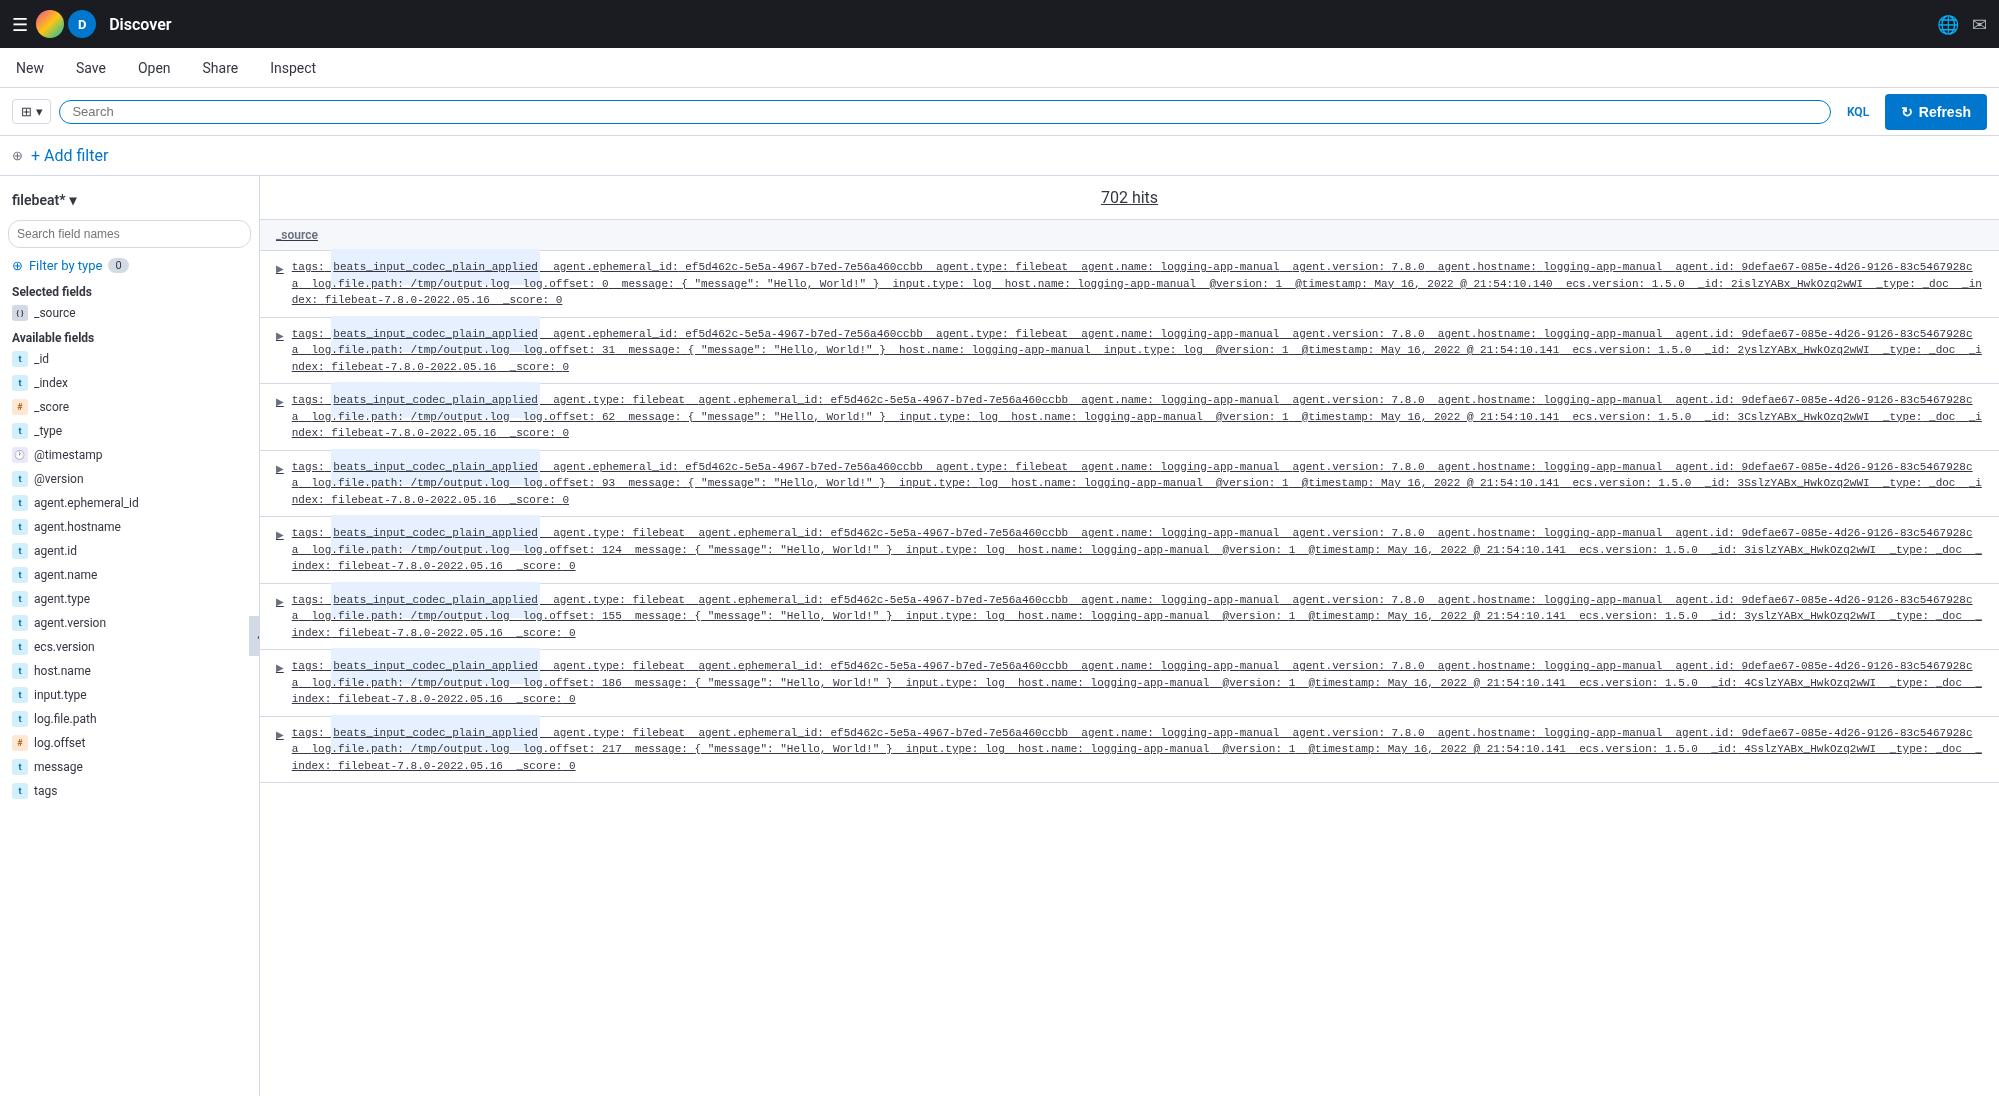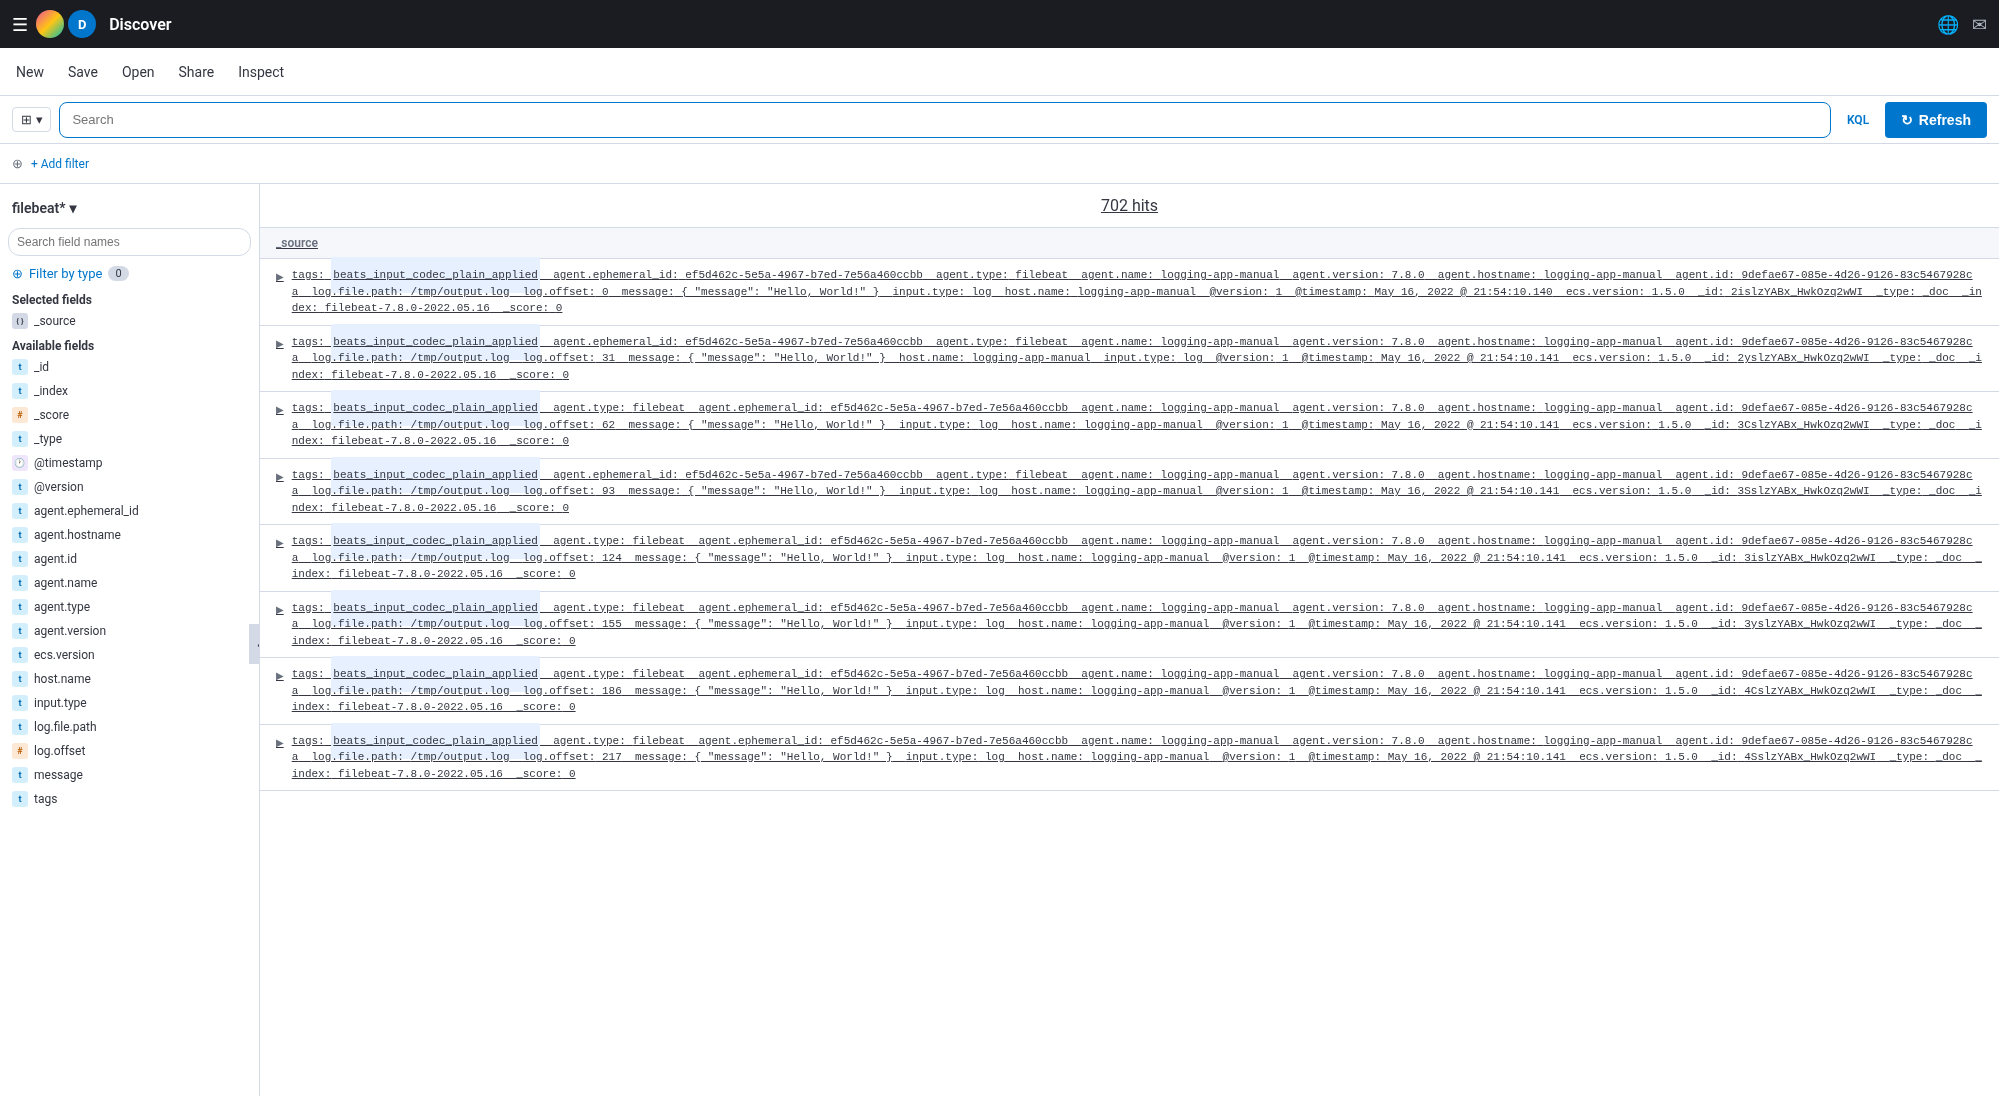--- a/index.html
+++ b/index.html
@@ -8,34 +8,34 @@
     
     .top-bar { display: flex; align-items: center; height: 48px; background: #1a1c21; padding: 0 12px; gap: 8px; }
     .hamburger-icon { color: #fff; font-size: 18px; cursor: pointer; }
     .logo-d { background: #07c; border-radius: 50%; width: 28px; height: 28px; display: flex; align-items: center; justify-content: center; color: #fff; font-weight: bold; font-size: 13px; }
     .app-title { color: #fff; font-size: 16px; font-weight: 600; margin-left: 5px; }
     .top-bar-spacer { flex: 1; }
     .top-bar-icons { display: flex; gap: 12px; }
     .top-bar-icon { color: #adb5c0; font-size: 18px; cursor: pointer; }
 
     
-    .menu-bar { display: flex; align-items: center; height: 48px; padding: 0 16px; gap: 24px; border-bottom: 1px solid #d3dae6; }
+    .menu-bar { display: flex; align-items: center; height: 40px; padding: 0 16px; gap: 32px; border-bottom: 1px solid #d3dae6; }
     .menu-item { color: #343741; font-size: 14px; cursor: pointer; padding: 4px 0; }
 
     
     .search-bar { display: flex; align-items: center; height: 48px; padding: 0 12px; gap: 8px; border-bottom: 1px solid #d3dae6; }
     .search-bar-left { display: flex; align-items: center; gap: 4px; border: 1px solid #d3dae6; border-radius: 4px; padding: 4px 8px; cursor: pointer; }
-    .search-input-wrap { flex: 1; border: 1px solid #07c; border-radius: 8px; height: 36px; display: flex; align-items: center; padding: 0 12px; }
+    .search-input-wrap { flex: 1; border: 1px solid #07c; border-radius: 16px; height: 24px; display: flex; align-items: center; padding: 0 12px; }
     .search-input { border: none; outline: none; width: 100%; font-size: 13px; color: #343741; }
     .kql-badge { color: #07c; font-size: 12px; font-weight: 600; cursor: pointer; padding: 0 8px; }
     .refresh-btn { background: #07c; color: #fff; border: none; border-radius: 4px; height: 36px; padding: 0 16px; font-size: 14px; font-weight: 600; cursor: pointer; display: flex; align-items: center; gap: 6px; white-space: nowrap; }
 
     
     .filter-bar { display: flex; align-items: center; height: 40px; padding: 0 12px; gap: 8px; border-bottom: 1px solid #d3dae6; }
-    .add-filter-btn { display: flex; align-items: center; gap: 4px; color: #07c; font-size: 12px; cursor: pointer; text-align: center; }
+    .add-filter-btn { display: flex; align-items: center; gap: 4px; color: #07c; font-size: 16px; cursor: pointer; text-align: center; }
 
     
     .main-layout { display: flex; height: calc(1096px - 176px); }
 
     
     .sidebar { width: 260px; min-width: 260px; border-right: 1px solid #d3dae6; overflow-y: auto; padding: 8px 0; background: #fff; position: relative; }
     .sidebar-pattern-selector { display: flex; align-items: center; padding: 8px 12px; gap: 4px; cursor: pointer; font-weight: 600; font-size: 14px; }
     .sidebar-search { padding: 4px 8px; }
     .sidebar-search input { width: 100%; border: 1px solid #d3dae6; border-radius: 12px; padding: 6px 8px; font-size: 12px; outline: none; }
     .filter-by-type { display: flex; align-items: center; padding: 6px 12px; gap: 6px; color: #07c; font-size: 13px; cursor: pointer; }

